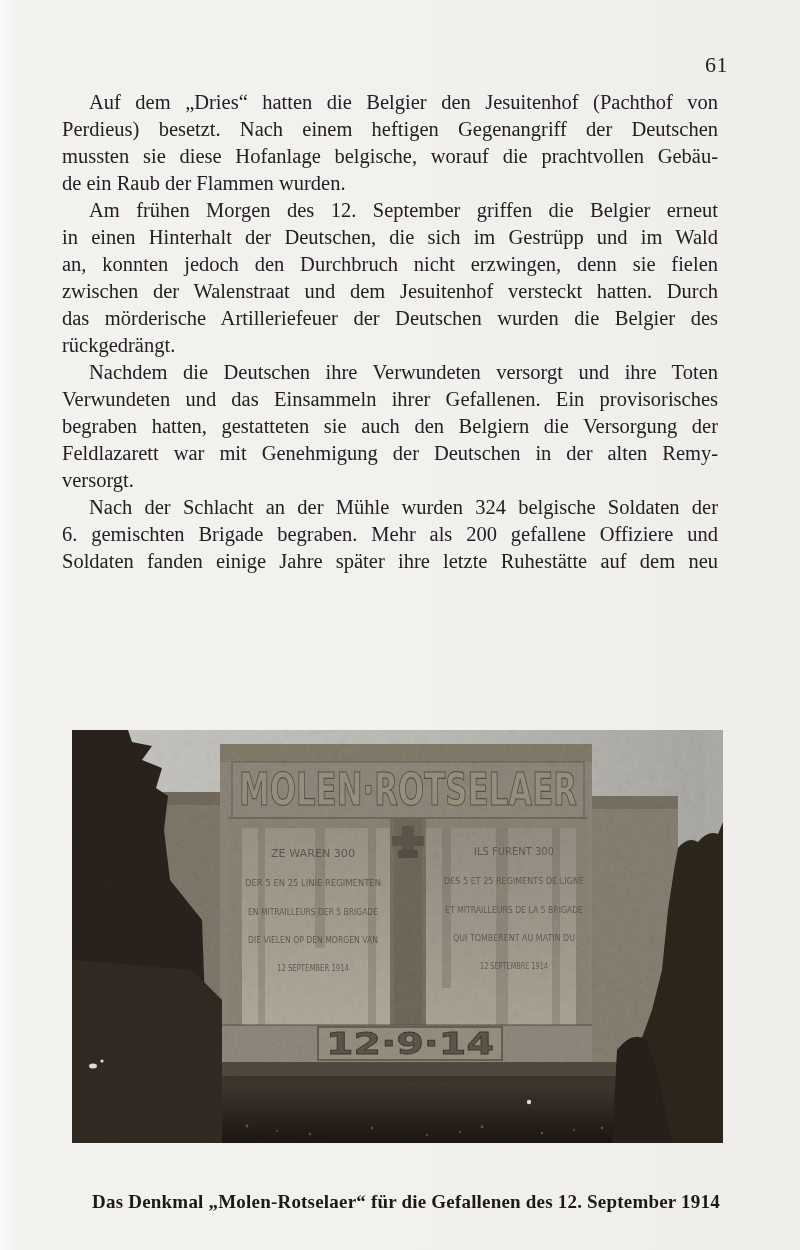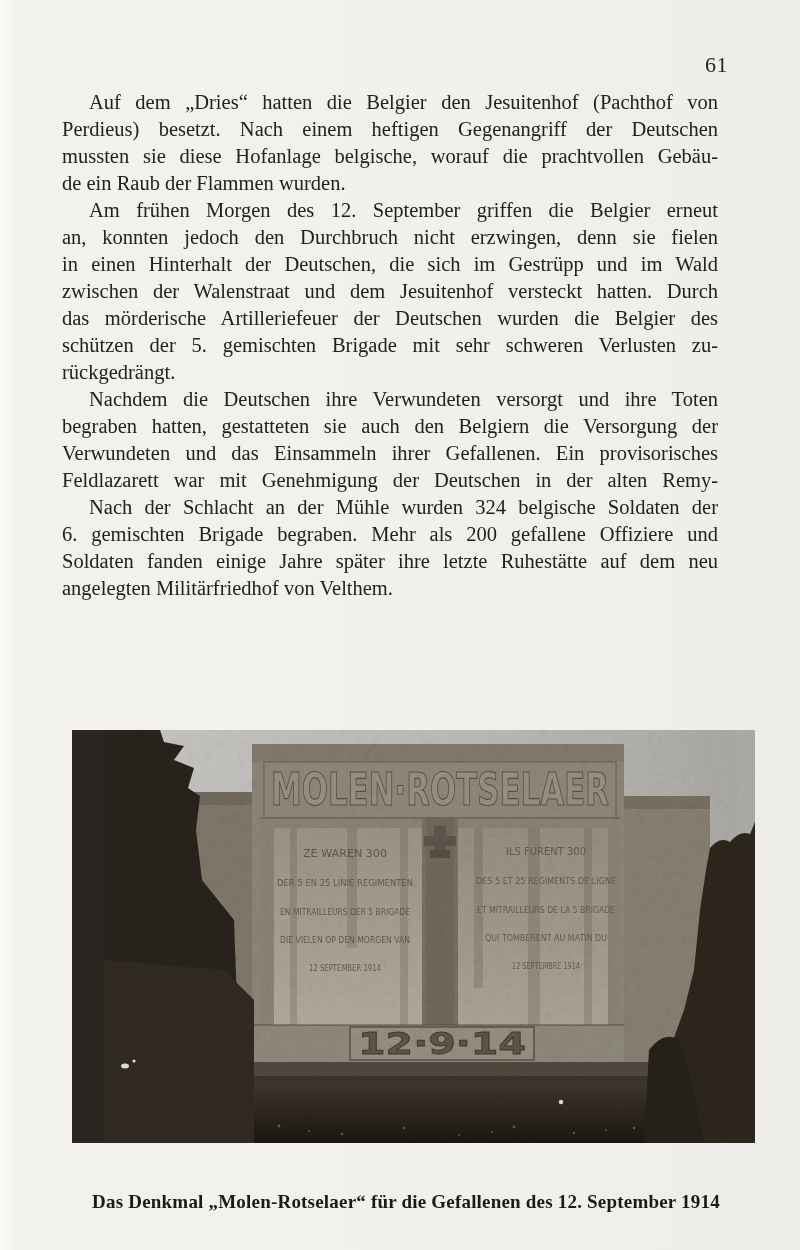--- a/index.html
+++ b/index.html
@@ -22,21 +22,20 @@
   .bodytext{
     position:absolute;left:62px;top:89px;width:656px;
     font-size:20.5px;line-height:27px;color:#232120;
   }
   .ln{height:27px;white-space:nowrap;}
   .ln.j{white-space:normal;text-align:justify;text-align-last:justify;-moz-text-align-last:justify;}
   .ln.ind{text-indent:27px;}
   .photo{
     position:absolute;left:72px;top:730px;width:651px;height:413px;
     background:#2a2520;
-    padding-left:32px;
   }
   .photo svg{display:block;}
   .caption{
     position:absolute;left:10px;top:1150px;width:792px;
     text-align:center;font-weight:bold;font-size:19px;color:#1c1a18;
     letter-spacing:.2px;
     margin-top:41px;
   }
   .mono-txt{font-family:"DejaVu Sans","Liberation Sans",sans-serif;}
 </style>
@@ -48,36 +47,35 @@
   <div class="pageno">61</div>
 
   <div class="bodytext">
 
     <div class="ln j ind">Auf dem „Dries“ hatten die Belgier den Jesuitenhof (Pachthof von</div>
     <div class="ln j">Perdieus) besetzt. Nach einem heftigen Gegenangriff der Deutschen</div>
     <div class="ln j">mussten sie diese Hofanlage belgische, worauf die prachtvollen Gebäu-</div>
     <div class="ln">de ein Raub der Flammen wurden.</div>
 
     <div class="ln j ind">Am frühen Morgen des 12. September griffen die Belgier erneut</div>
+    <div class="ln j">in einen Hinterhalt der Deutschen, die sich im Gestrüpp und im Wald</div>
     <div class="ln j">an, konnten jedoch den Durchbruch nicht erzwingen, denn sie fielen</div>
-    <div class="ln j">in einen Hinterhalt der Deutschen, die sich im Gestrüpp und im Wald</div>
     <div class="ln j">zwischen der Walenstraat und dem Jesuitenhof versteckt hatten. Durch</div>
     <div class="ln j">das mörderische Artilleriefeuer der Deutschen wurden die Belgier des</div>
-    <div class="ln j">schützen der 5. gemischten Brigade mit sehr schweren Verlusten zu-</div>
     <div class="ln">rückgedrängt.</div>
 
     <div class="ln j ind">Nachdem die Deutschen ihre Verwundeten versorgt und ihre Toten</div>
+    <div class="ln j">Verwundeten und das Einsammeln ihrer Gefallenen. Ein provisorisches</div>
     <div class="ln j">begraben hatten, gestatteten sie auch den Belgiern die Versorgung der</div>
-    <div class="ln j">Verwundeten und das Einsammeln ihrer Gefallenen. Ein provisorisches</div>
     <div class="ln j">Feldlazarett war mit Genehmigung der Deutschen in der alten Remy-</div>
+    <div class="ln">versorgt.</div>
 
     <div class="ln j ind">Nach der Schlacht an der Mühle wurden 324 belgische Soldaten der</div>
     <div class="ln j">6. gemischten Brigade begraben. Mehr als 200 gefallene Offiziere und</div>
     <div class="ln j">Soldaten fanden einige Jahre später ihre letzte Ruhestätte auf dem neu</div>
-    <div class="ln">angelegten Militärfriedhof von Velthem.</div>
   </div>
 
   <div class="photo">
     <svg width="651" height="413" viewBox="0 0 651 413" xmlns="http://www.w3.org/2000/svg">
       <defs>
         <linearGradient id="sky" x1="0" y1="0" x2="1" y2="0">
           <stop offset="0" stop-color="#cfcecb"></stop>
           <stop offset="0.55" stop-color="#c3c2be"></stop>
           <stop offset="1" stop-color="#aeada9"></stop>
         </linearGradient>

